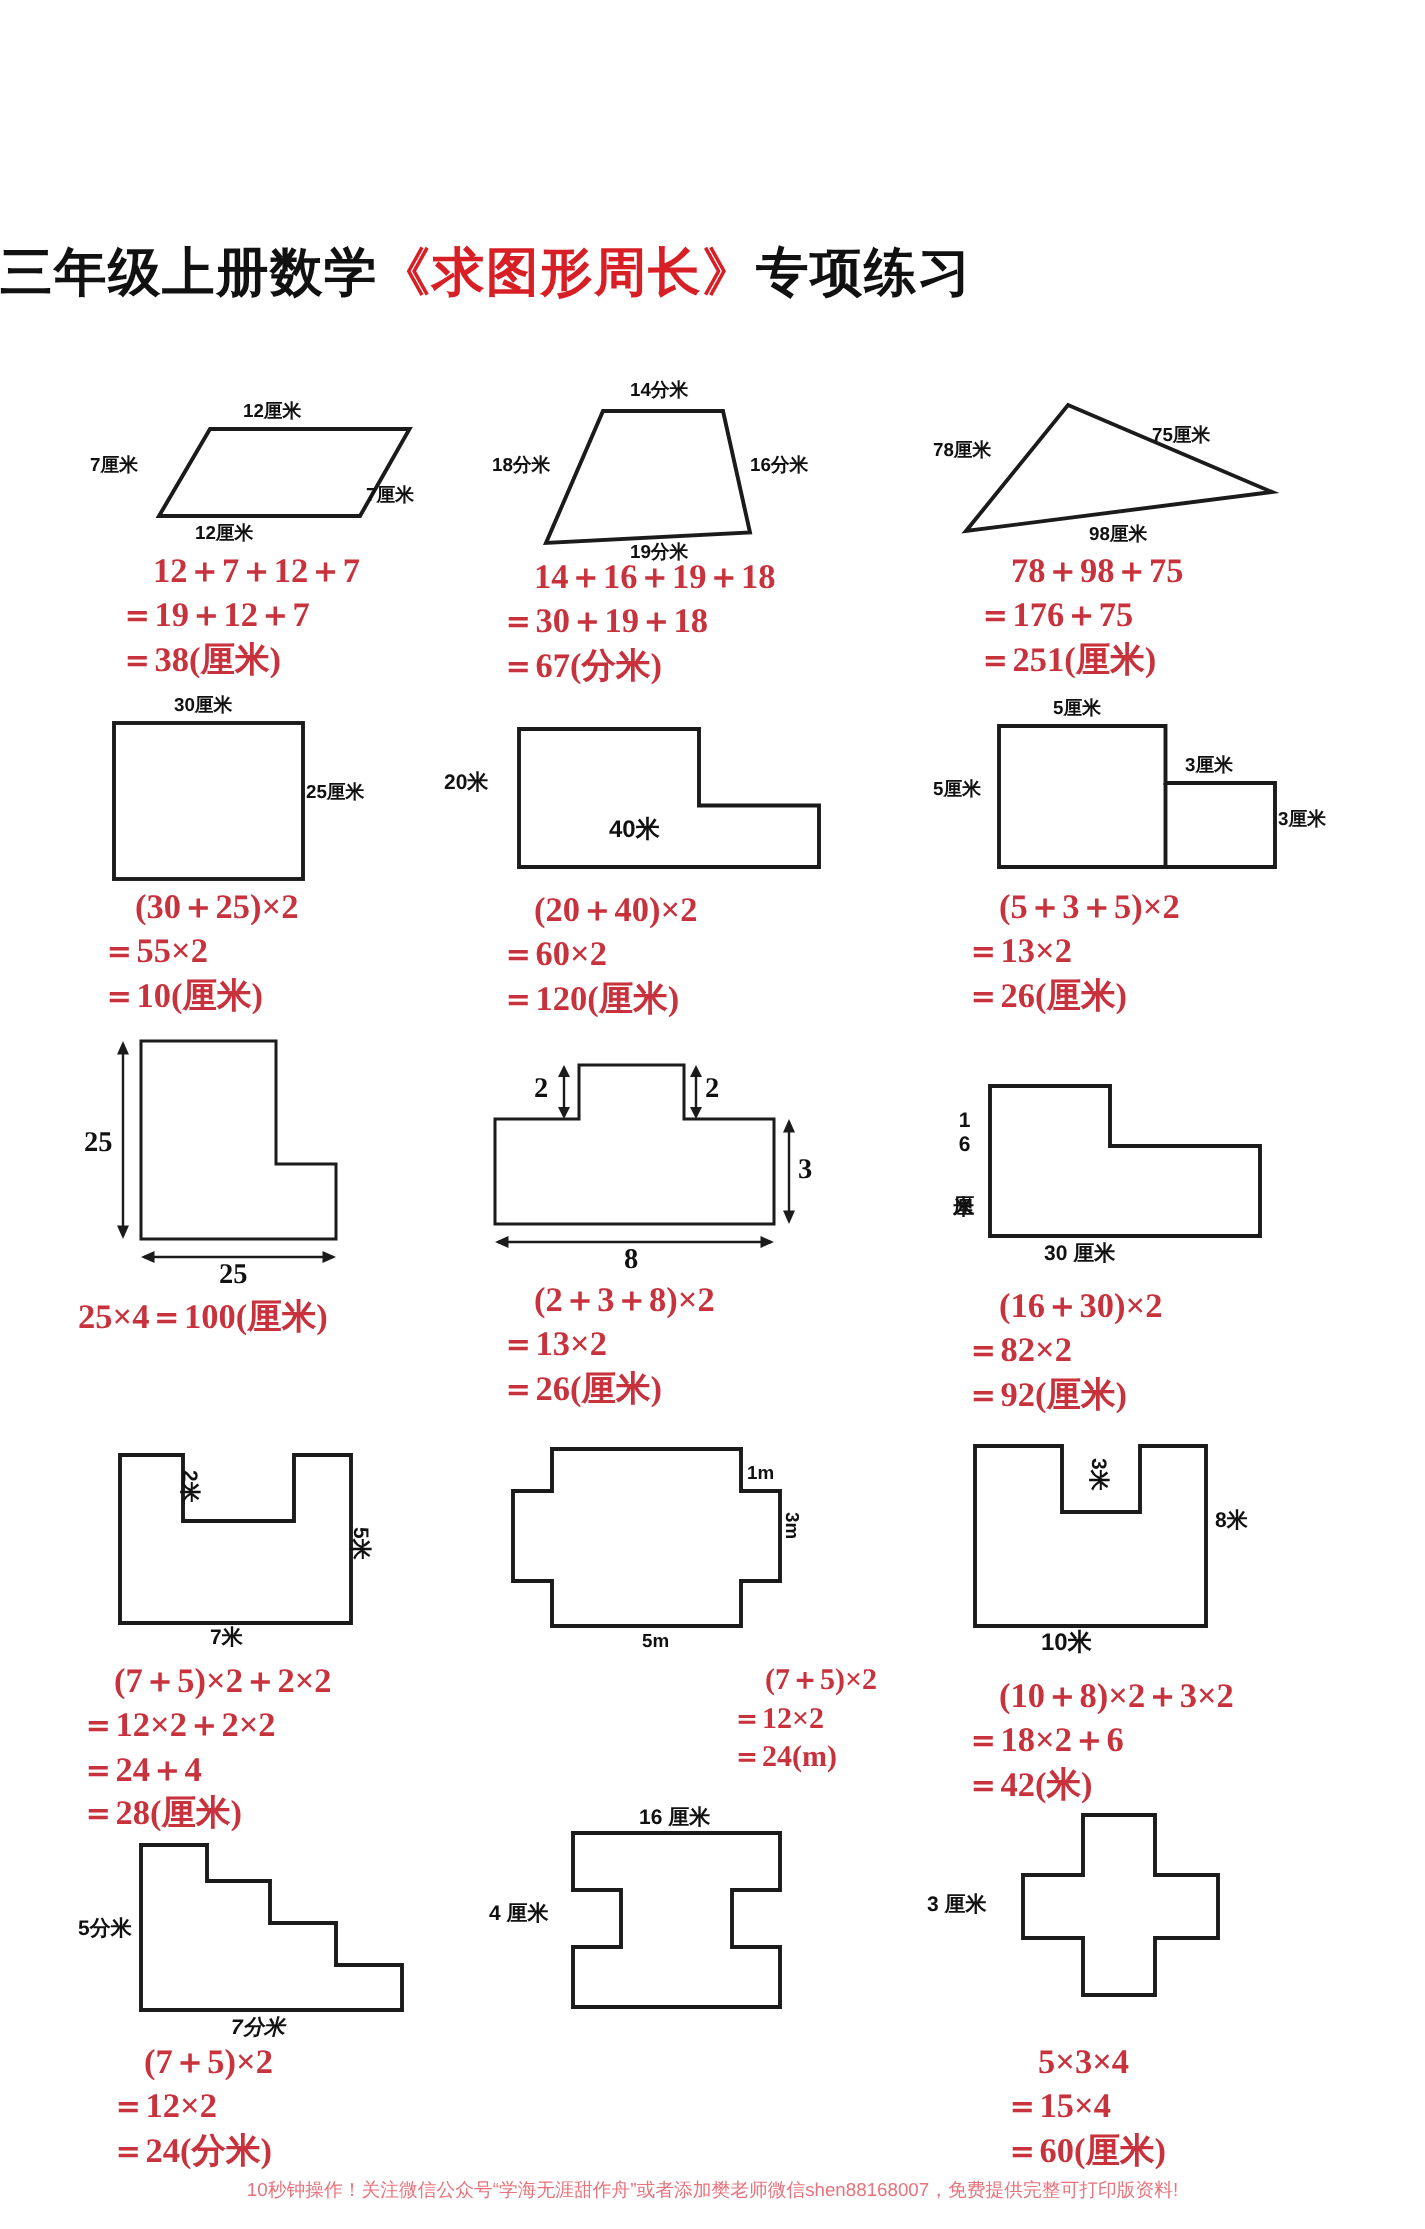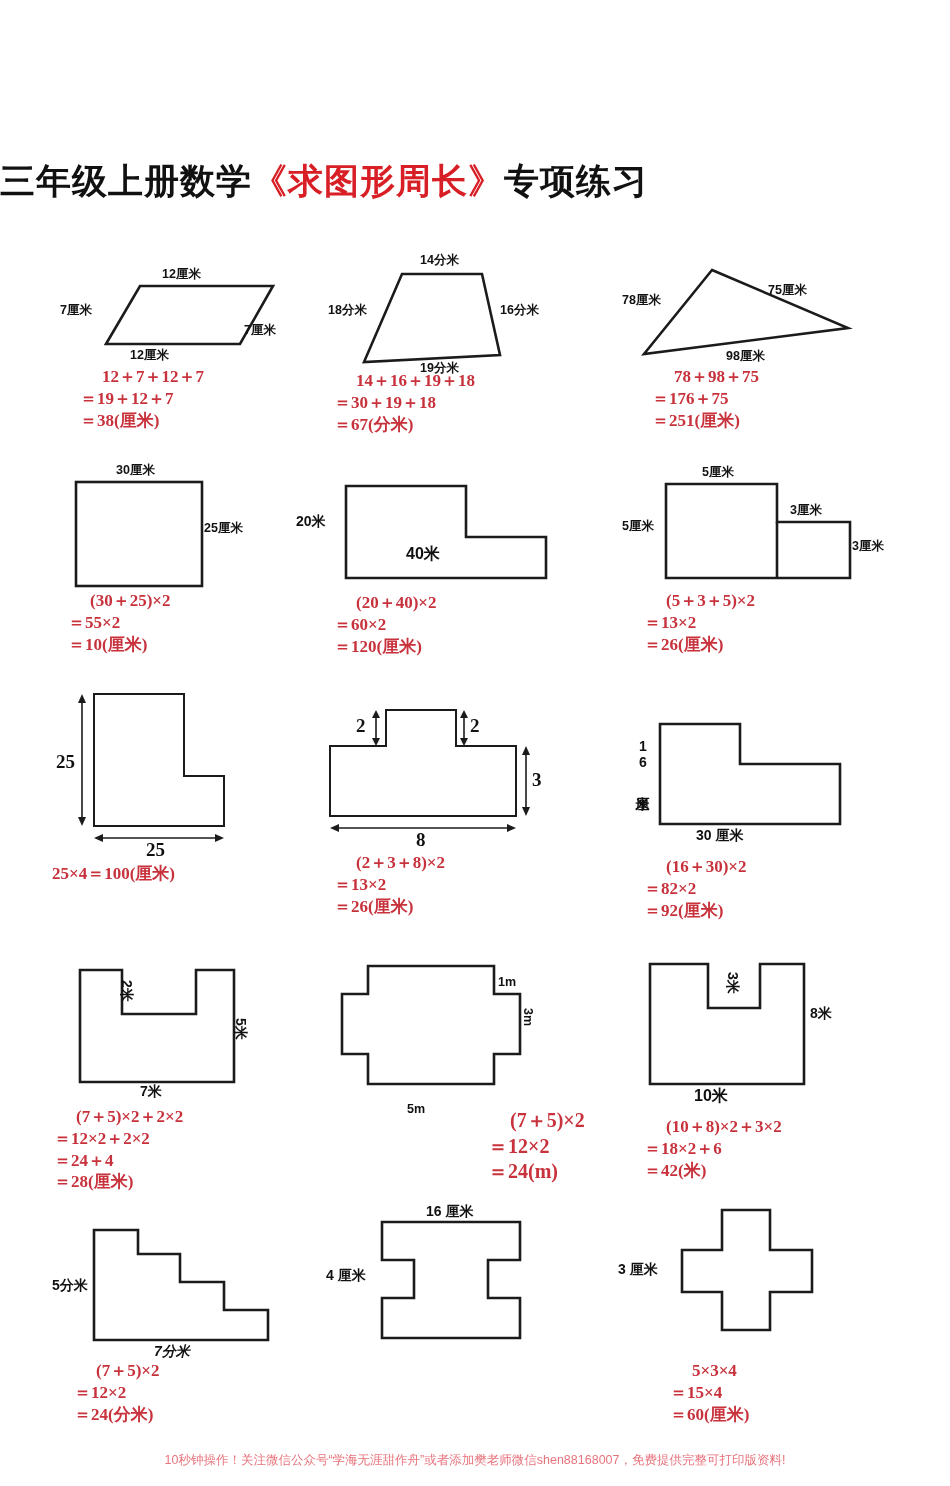--- a/index.html
+++ b/index.html
@@ -60,21 +60,21 @@
   .lbl.serifnum{
     font-family:"Liberation Serif","DejaVu Serif",serif;
     font-size:19px;
   }
 
   
   .sol{
     position:absolute;
     color:#c8323c;
     font-family:"Liberation Serif","DejaVu Serif",serif;
-    font-size:17px;
+    font-size:23px;
     font-weight:bold;
     line-height:1.28;
     white-space:nowrap;
   }
   .sol .ind{display:block;}
   .sol .ind.p1{padding-left:22px;}
 
   
   .footer{
     position:absolute;left:0;top:1452px;width:950px;
@@ -278,21 +278,21 @@
     </div>
   </div>
 
   <div class="col c2" style="top:950px;">
     <div class="fig" style="width:280px;height:160px;">
       <svg width="280" height="160" viewBox="0 0 280 160">
         <path class="sh" d="M 40 16 L 166 16 L 166 44 L 192 44 L 192 104 L 166 104 L 166 134 L 40 134 L 40 104 L 14 104 L 14 44 L 40 44 Z"></path>
       </svg>
       <div class="lbl" style="left:170px;top:26px;">1m</div>
       <div class="lbl rot" style="left:206px;top:58px;">3m</div>
-      <div class="lbl" style="left:79px;top:138px;margin-top:15px;">5m</div>
+      <div class="lbl" style="left:100px;top:138px;">5m</div>
     </div>
     <div class="sol" style="left:160px;top:158px;font-size:20px;">
       <span class="ind p1">(7＋5)×2</span>
       <span class="ind">＝12×2</span>
       <span class="ind">＝24(m)</span>
     </div>
   </div>
 
   <div class="col c3" style="top:950px;">
     <div class="fig" style="width:280px;height:160px;">

